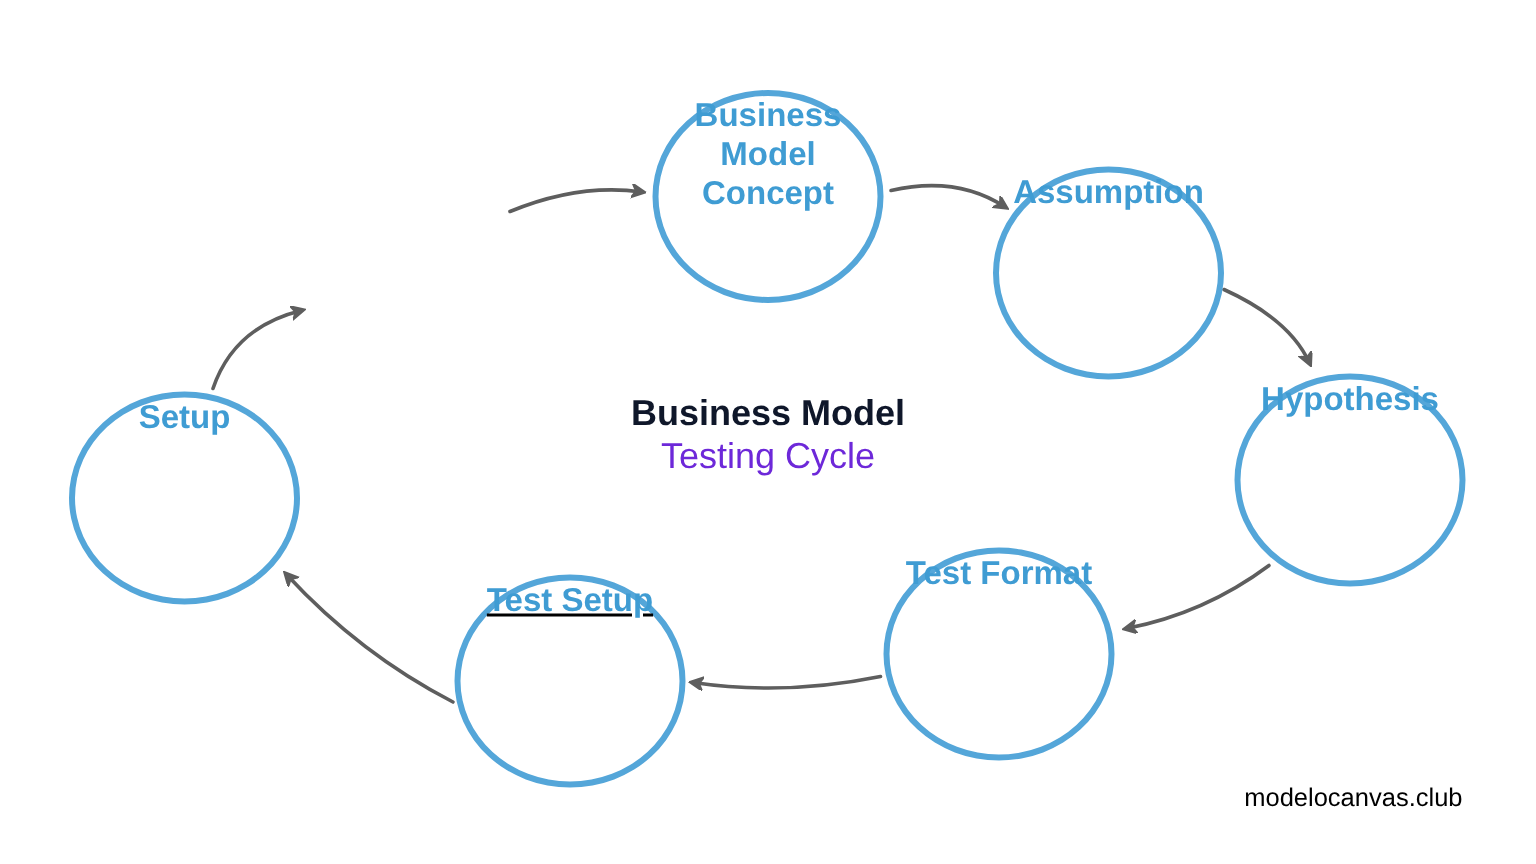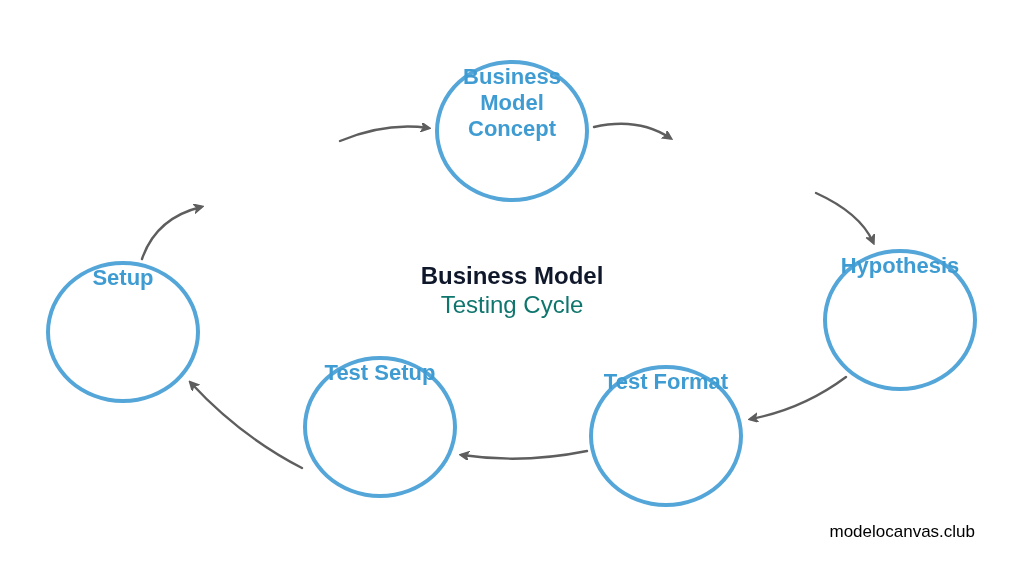--- a/index.html
+++ b/index.html
@@ -43,42 +43,42 @@
     padding: 0 4px;
     color: #3f9cd3;
     font-size: 22px;
     font-weight: bold;
     line-height: 1.18;
   }
   .node-concept      { left: 435px; top: 60px;  }
   .node-assumption   { left: 662px; top: 111px; }
   .node-hypothesis   { left: 823px; top: 249px; }
   .node-test-format  { left: 589px; top: 365px; }
-  .node-test-setup   { left: 303px; top: 356px; }
+  .node-test-setup   { left: 303px; top: 383px; text-decoration: underline; }
   .node-test         { left: 46px;  top: 261px; }
   .node-test-results { left: 208px; top: 111px; }
 
   .center-title {
     position: absolute;
     left: 0;
     top: 262px;
     width: 1024px;
     text-align: center;
     pointer-events: none;
   }
   .center-title .line1 {
     display: block;
     color: #0f172a;
     font-size: 24px;
     font-weight: bold;
     line-height: 1.15;
   }
   .center-title .line2 {
     display: block;
-    color: #0f766e;
+    color: #6d28d9;
     font-size: 24px;
     font-weight: normal;
     line-height: 1.25;
   }
   .watermark {
     position: absolute;
     right: 49px;
     top: 522px;
     color: #000000;
     font-size: 17px;
@@ -102,20 +102,23 @@
     <path class="edge" d="M 846 377 Q 803 409 751 419" marker-end="url(#arrowhead)"></path>
     <path class="edge" d="M 587 451 Q 523 464 462 455" marker-end="url(#arrowhead)"></path>
     <path class="edge" d="M 302 468 Q 240 436 191 383" marker-end="url(#arrowhead)"></path>
     <path class="edge" d="M 142 259 Q 156 218 201 207" marker-end="url(#arrowhead)"></path>
   </svg>
 
   <div class="node node-concept">
     <span class="node-label">Business Model Concept</span>
   </div>
 
+  <div class="node node-assumption">
+    <span class="node-label">Assumption</span>
+  </div>
 
   <div class="node node-hypothesis">
     <span class="node-label">Hypothesis</span>
   </div>
 
   <div class="node node-test-format">
     <span class="node-label">Test Format</span>
   </div>
 
   <div class="node node-test-setup">

